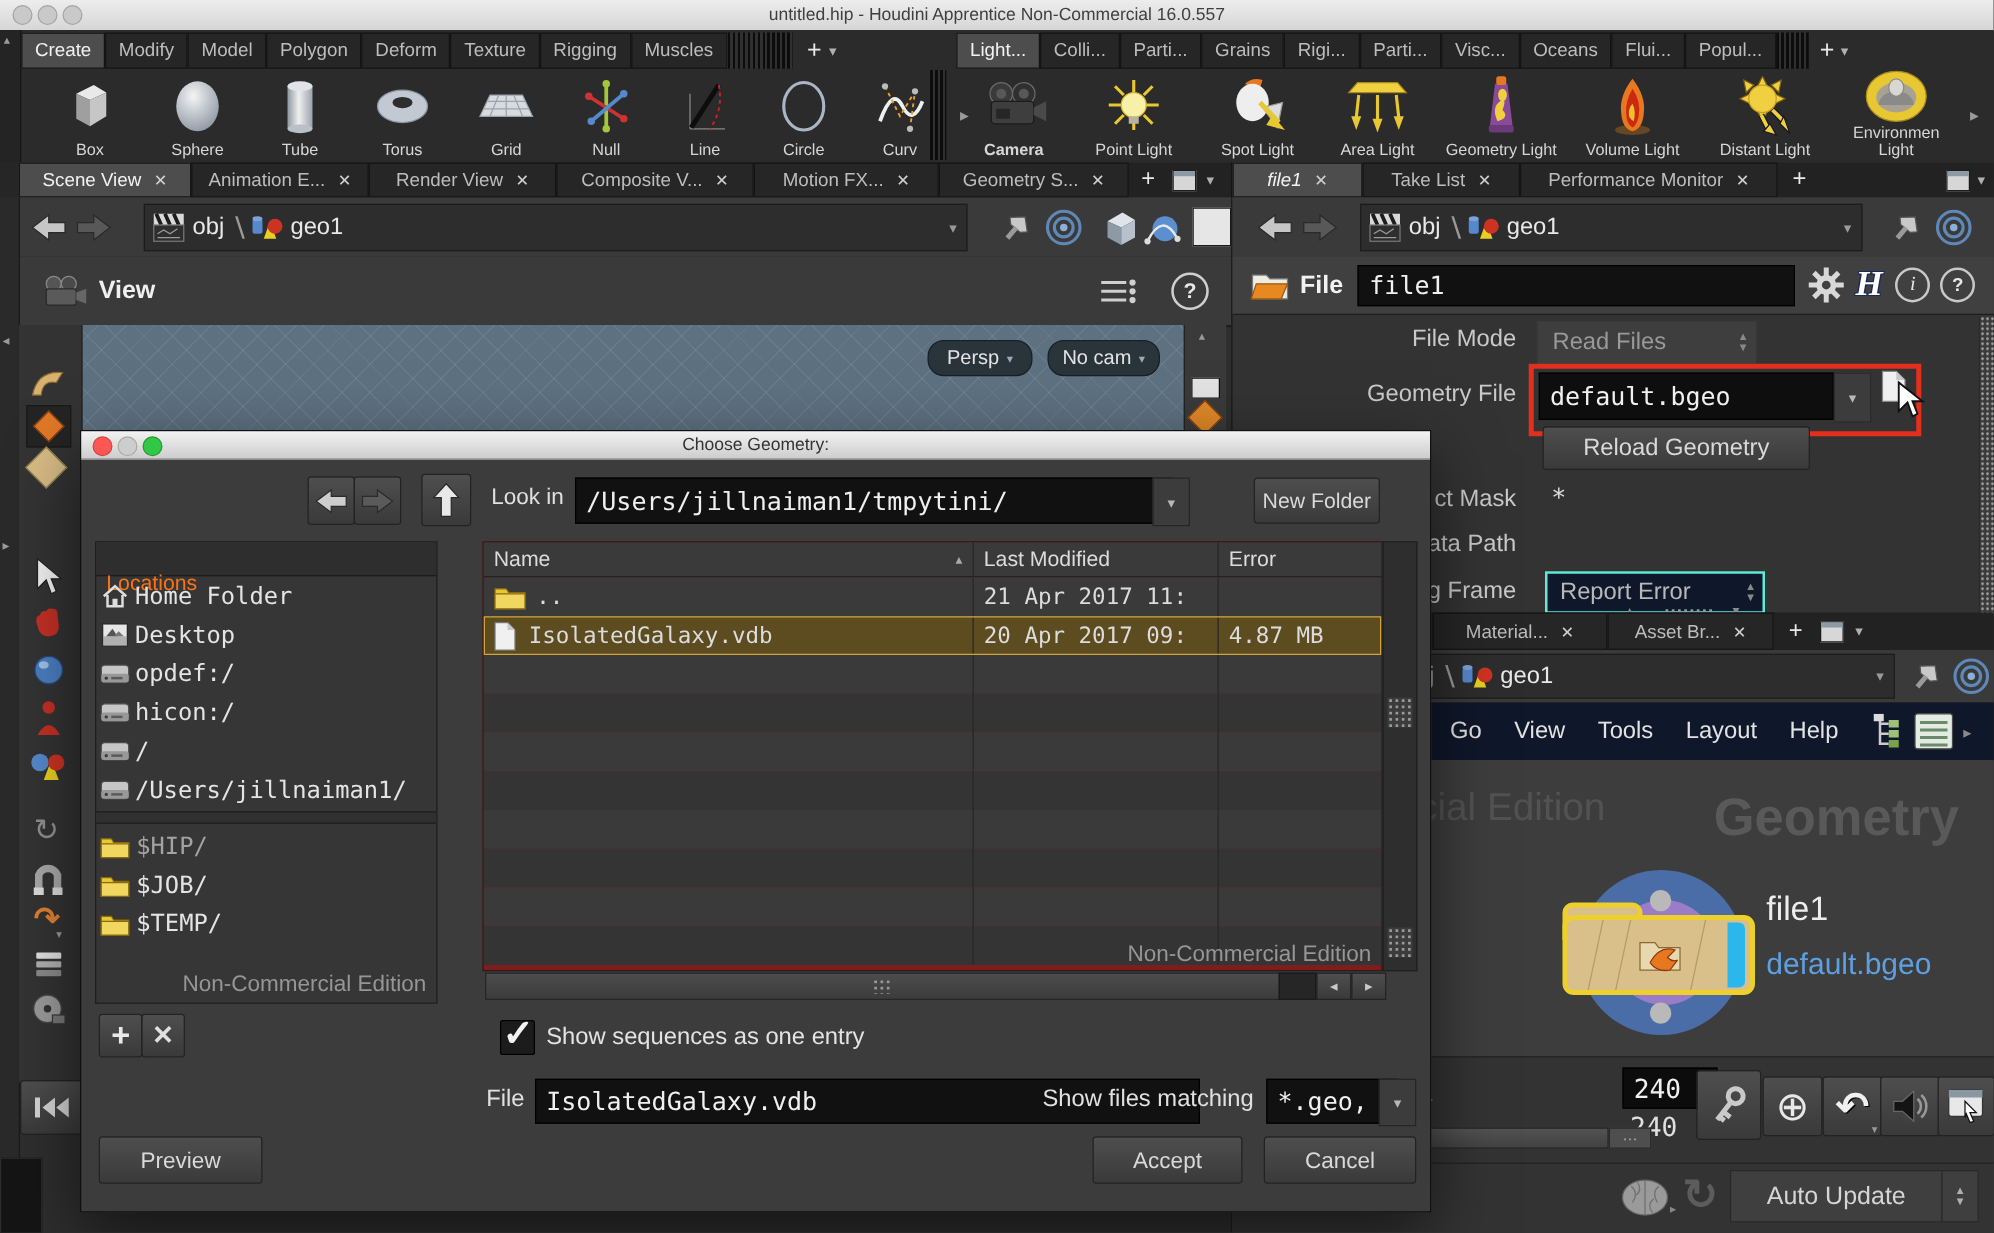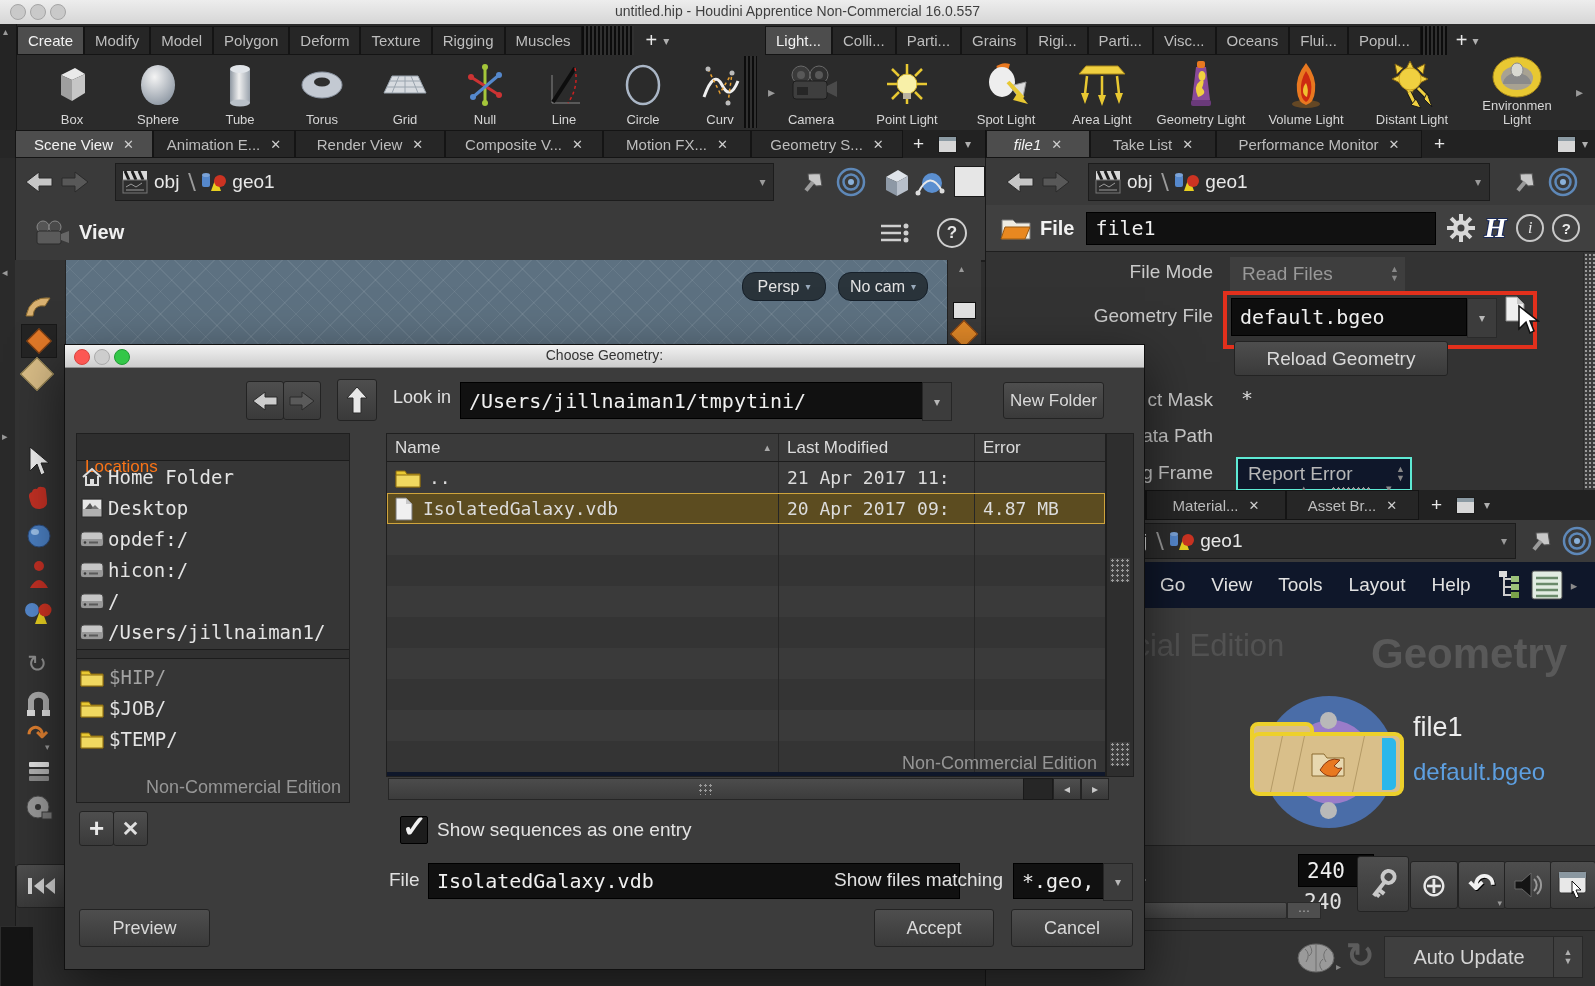--- a/index.html
+++ b/index.html
@@ -220,21 +220,21 @@
             <circle cx="28" cy="40" r="2.5" fill="#bbb"></circle>
           </svg>
         </span>
       <span>Curv</span>
     </div>
     <span style="color:#9a9a9a;font-size:14px;">▸</span>
   </div>
   <div class="abs ribbed" style="left:744px;top:32px;width:13px;height:72px;"></div>
 
   <div class="abs flex" style="left:772px;top:32px;height:72px;gap:14px;">
-    <div class="tool" style="width:78px;">
+    <div class="tool" style="width:78px;font-weight:bold;">
       <span class="ticon">
           <svg width="54" height="42">
             <circle cx="17" cy="11" r="9" fill="#3a3a3a" stroke="#6a6a6a"></circle>
             <circle cx="35" cy="11" r="9" fill="#303030" stroke="#6a6a6a"></circle>
             <circle cx="17" cy="11" r="4" fill="#585858"></circle>
             <circle cx="35" cy="11" r="4" fill="#585858"></circle>
             <rect x="9" y="17" width="34" height="18" rx="3" fill="#3e3e3e" stroke="#1c1c1c"></rect>
             <polygon points="43,22 53,17 53,33 43,28" fill="#4a4a4a"></polygon>
             <rect x="13" y="23" width="11" height="8" fill="#262626"></rect>
           </svg>
@@ -1017,21 +1017,21 @@
     </div>
     <div class="abs wm" style="left:0;bottom:4px;width:264px;text-align:right;">Non-Commercial Edition</div>
   </div>
   <div class="abs btn" style="left:14px;top:466px;width:33px;height:33px;">
     <span style="font-size:26px;font-weight:bold;color:#e8e8e8;">+</span>
   </div>
   <div class="abs btn" style="left:48px;top:466px;width:33px;height:33px;">
     <span style="font-size:21px;font-weight:bold;color:#e0e0e0;">✕</span>
   </div>
 
-  <div class="abs" style="left:321px;top:88px;width:720px;height:344px;background:#0f172a;border:1px solid #1f1f1f;box-sizing:border-box;">
+  <div class="abs" style="left:321px;top:88px;width:720px;height:344px;background:#7f1d1d;border:1px solid #1f1f1f;box-sizing:border-box;">
     <div style="display:grid;grid-template-columns:392px 196px 132px;height:27px;background:#3a3a3a;border-bottom:1px solid #1c1c1c;font-size:17px;color:#dcdcdc;">
       <div class="flex" style="padding:0 8px;border-right:1px solid #262626;">
         <span>Name</span>
         <span style="margin-left:auto;font-size:11px;color:#a8a8a8;">▴</span>
       </div>
       <div class="flex" style="padding:0 8px;border-right:1px solid #262626;">
           <span>Last Modified</span>
         </div>
       <div class="flex" style="padding:0 8px;">
           <span>Error</span>

